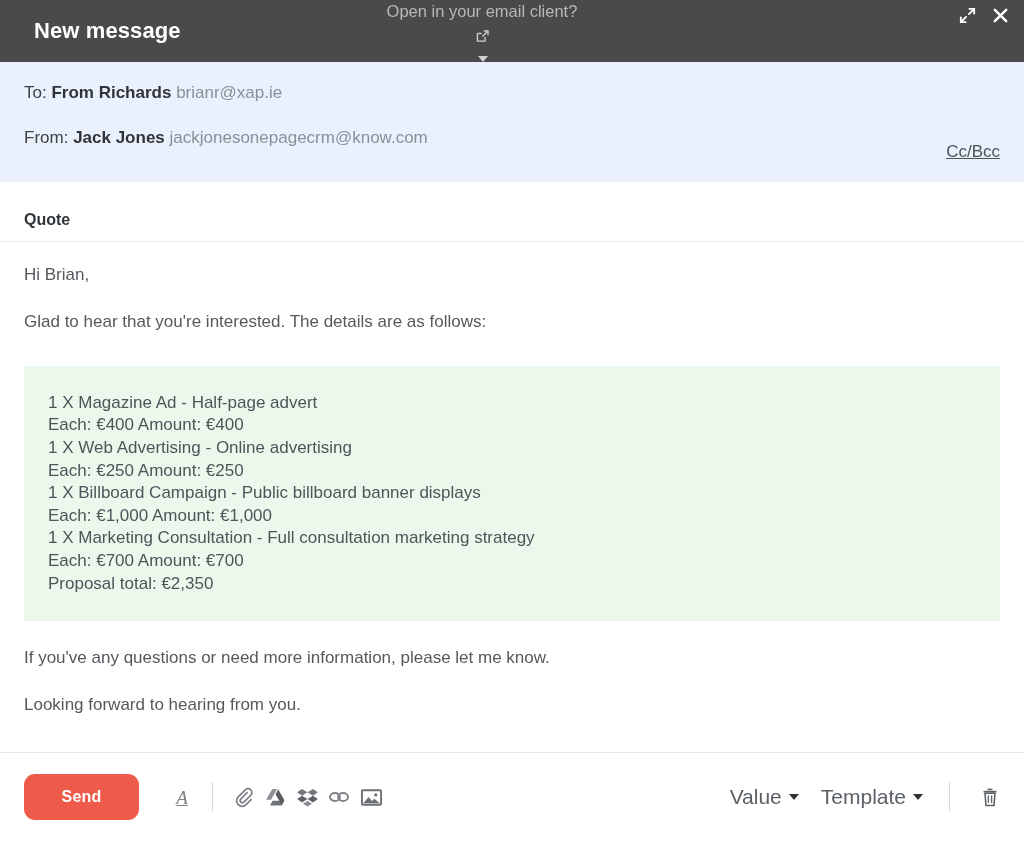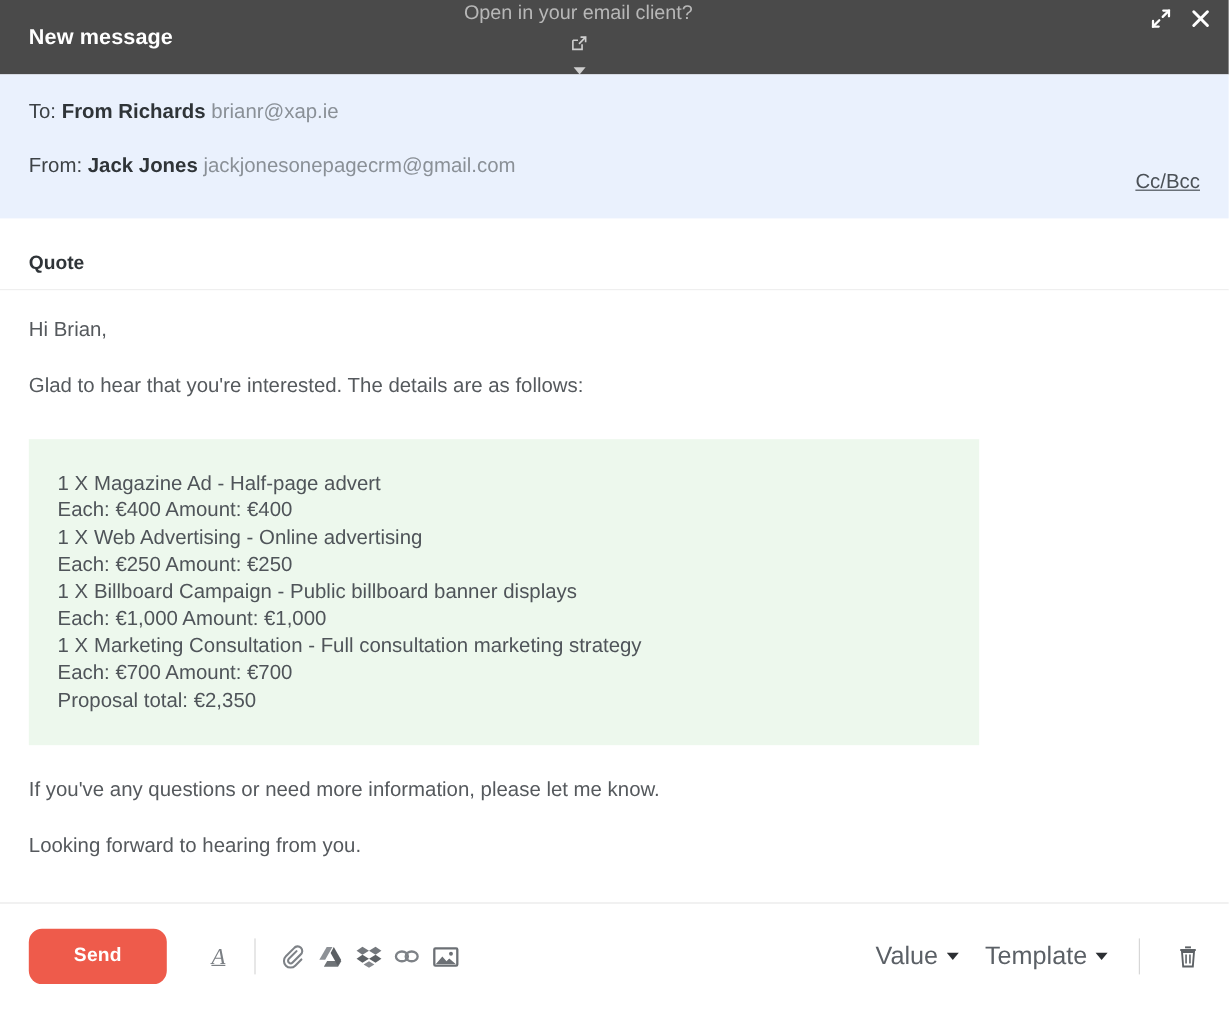--- a/index.html
+++ b/index.html
@@ -24,25 +24,26 @@
   .header {
     height: 62px;
     flex: 0 0 62px;
     background: #4a4a4a;
     display: flex;
     align-items: center;
     position: relative;
     padding: 0 14px 0 24px;
   }
   .header-title {
-    font-size: 18px;
+    font-size: 22px;
     font-weight: bold;
     color: #ffffff;
     letter-spacing: 0.1px;
     line-height: 1;
+    margin-left: 10px;
   }
   .header-center {
     position: absolute;
     left: 0; right: 0;
     display: flex;
     align-items: center;
     justify-content: center;
     gap: 9px;
     pointer-events: none;
     padding-right: 60px;
@@ -130,21 +131,21 @@
   .body-para {
     font-size: 17px;
     color: #55595d;
     line-height: 1.35;
     margin-bottom: 24px;
   }
   .quote-box {
     background: #edf8ed;
     padding: 26px 24px 26px 24px;
     margin: 32px 0 26px 0;
-    width: 792px;
+    width: 976px;
   }
   .quote-line {
     font-size: 17px;
     color: #4f5459;
     line-height: 22.6px;
     white-space: nowrap;
   }
 
   
   .toolbar {
@@ -264,21 +265,21 @@
 
   <div class="address-block">
     <div class="addr-row">
       <span class="addr-label">To:</span>
       <span class="addr-name">From Richards</span>
       <span class="addr-email">brianr@xap.ie</span>
     </div>
     <div class="addr-row">
       <span class="addr-label">From:</span>
       <span class="addr-name">Jack Jones</span>
-      <span class="addr-email">jackjonesonepagecrm@gmail.com</span>
+      <span class="addr-email">jackjonesonepagecrm@know.com</span>
     </div>
     <div class="ccbcc">Cc/Bcc</div>
   </div>
 
   <div class="subject-row">
     <span class="subject-text">Quote</span>
   </div>
 
   <div class="body-area">
     <div class="body-para">Hi Brian,</div>

